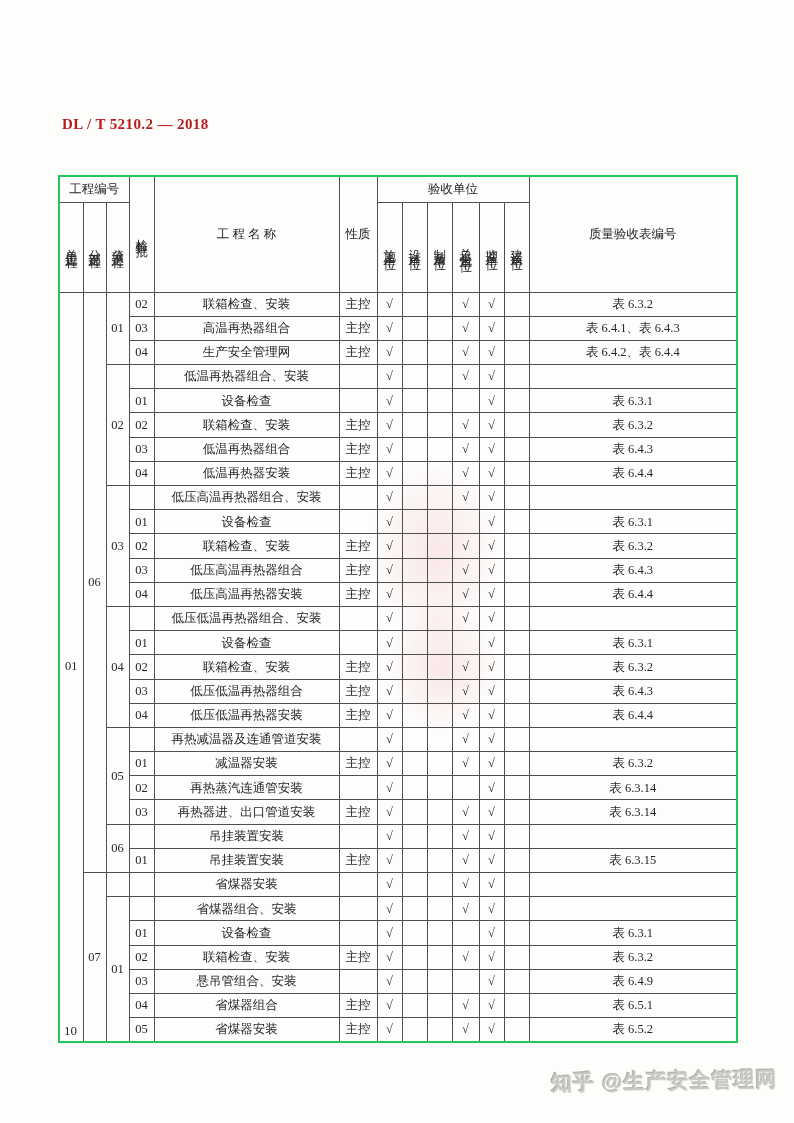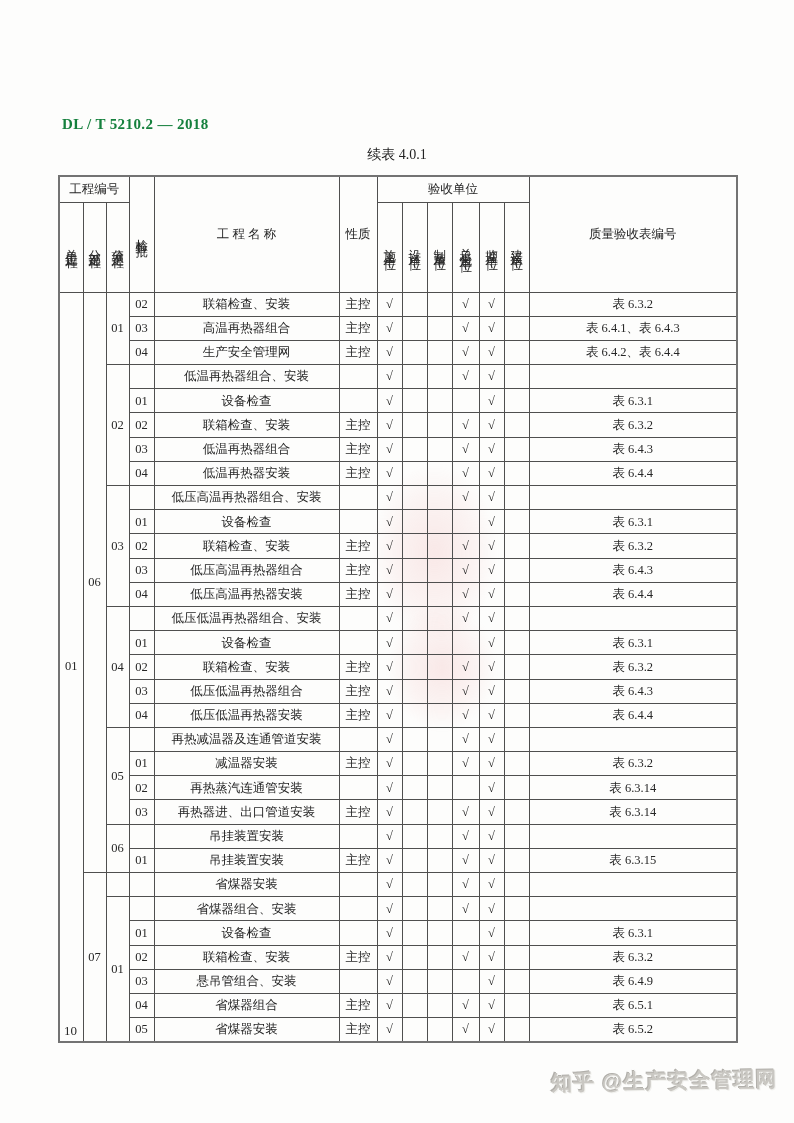--- a/index.html
+++ b/index.html
@@ -8,31 +8,31 @@
     background:#ffffff;
     font-family:"Liberation Serif","DejaVu Serif",serif;
     color:#262626;
     position:relative;
     overflow:hidden;
   }
   .page { position:absolute; inset:0; background:#fdfdfc; }
 
   .doc-code {
     position:absolute; left:62px; top:116px;
-    font-size:15px; font-weight:bold; letter-spacing:0.4px; color:#15803d;
+    font-size:15px; font-weight:bold; letter-spacing:0.4px; color:#b91c1c;
   }
   .table-caption {
     position:absolute; left:58px; top:146px; width:678px;
     text-align:center; font-size:14px; color:#222;
   }
 
   table.acceptance {
     position:absolute; left:58px; top:175px; width:678px;
     border-collapse:collapse; table-layout:fixed;
-    border:2px solid #737373;
+    border:2px solid #22c55e;
   }
   table.acceptance th, table.acceptance td {
     border:1px solid #4f4f4f;
     font-weight:normal;
     font-size:12.5px;
     line-height:1.15;
     padding:0;
     text-align:center;
     vertical-align:middle;
     color:#262626;
@@ -76,21 +76,20 @@
     transform:rotate(-1deg);
     font-family:"Liberation Sans","DejaVu Sans",sans-serif;
   }
 </style>
 </head>
 <body>
 
 <div class="page">
 
   <div class="doc-code">DL / T 5210.2 — 2018</div>
-  <div class="table-caption">续表 4.0.1</div>
 
   <div class="stamp stamp1"></div>
   <div class="stamp stamp2"></div>
 
   <table class="acceptance">
     <colgroup>
       <col style="width:24px">
         <col style="width:23px">
         <col style="width:23px">
         <col style="width:25px">

